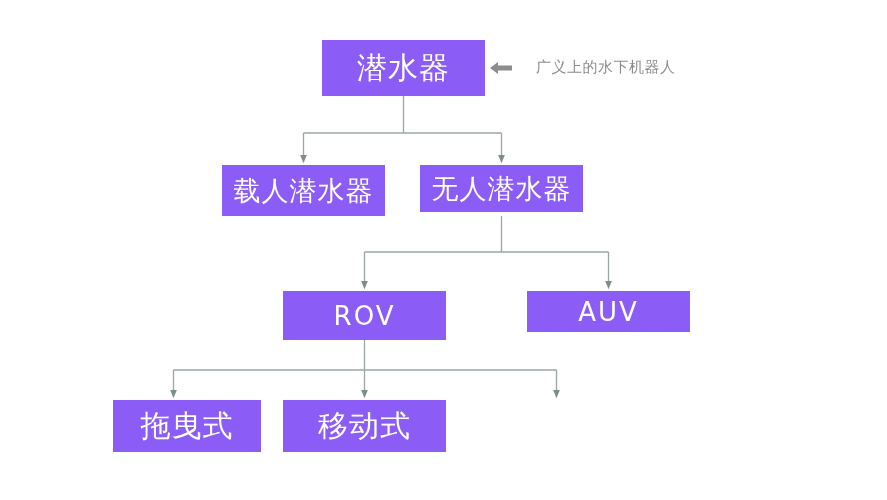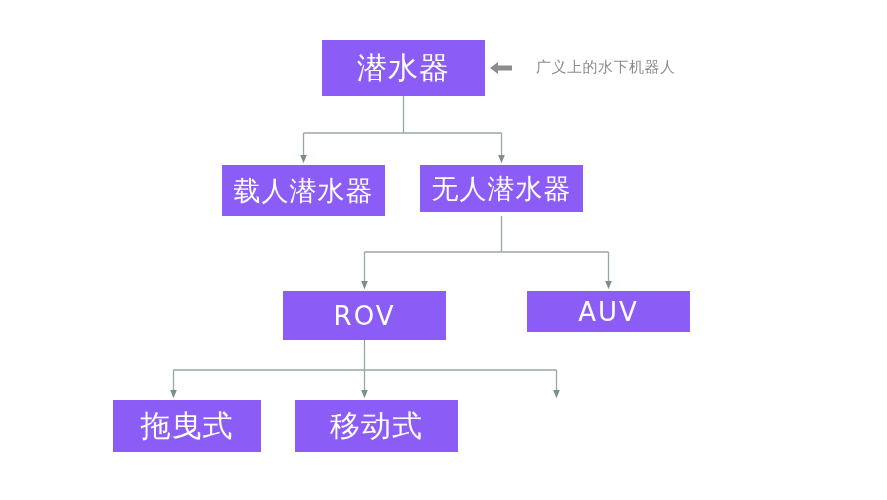--- a/index.html
+++ b/index.html
@@ -124,21 +124,21 @@
   <div class="node latin" style="left:283px; top:291px; width:163px; height:49px;">
     <span>ROV</span>
   </div>
   <div class="node latin" style="left:527px; top:291px; width:163px; height:41px;">
     <span>AUV</span>
   </div>
 
   <div class="node cjk" style="left:92px; top:400px; width:148px; height:52px;margin-left:21px;">
     <span>拖曳式</span>
   </div>
-  <div class="node cjk" style="left:283px; top:400px; width:163px; height:52px;margin-left:12px;">
+  <div class="node cjk" style="left:283px; top:400px; width:163px; height:52px;">
     <span>移动式</span>
   </div>
 
   <div class="annotation" style="left:490px; top:58px;">
     <span class="arrow-left-icon">
       <svg width="22" height="14" viewBox="0 0 22 14" xmlns="http://www.w3.org/2000/svg">
         <path d="M0,7 L8,1 L8,4.5 L22,4.5 L22,9.5 L8,9.5 L8,13 Z" fill="#8c8c8c"></path>
       </svg>
     </span>
     <span class="ann-text">广义上的水下机器人</span>

